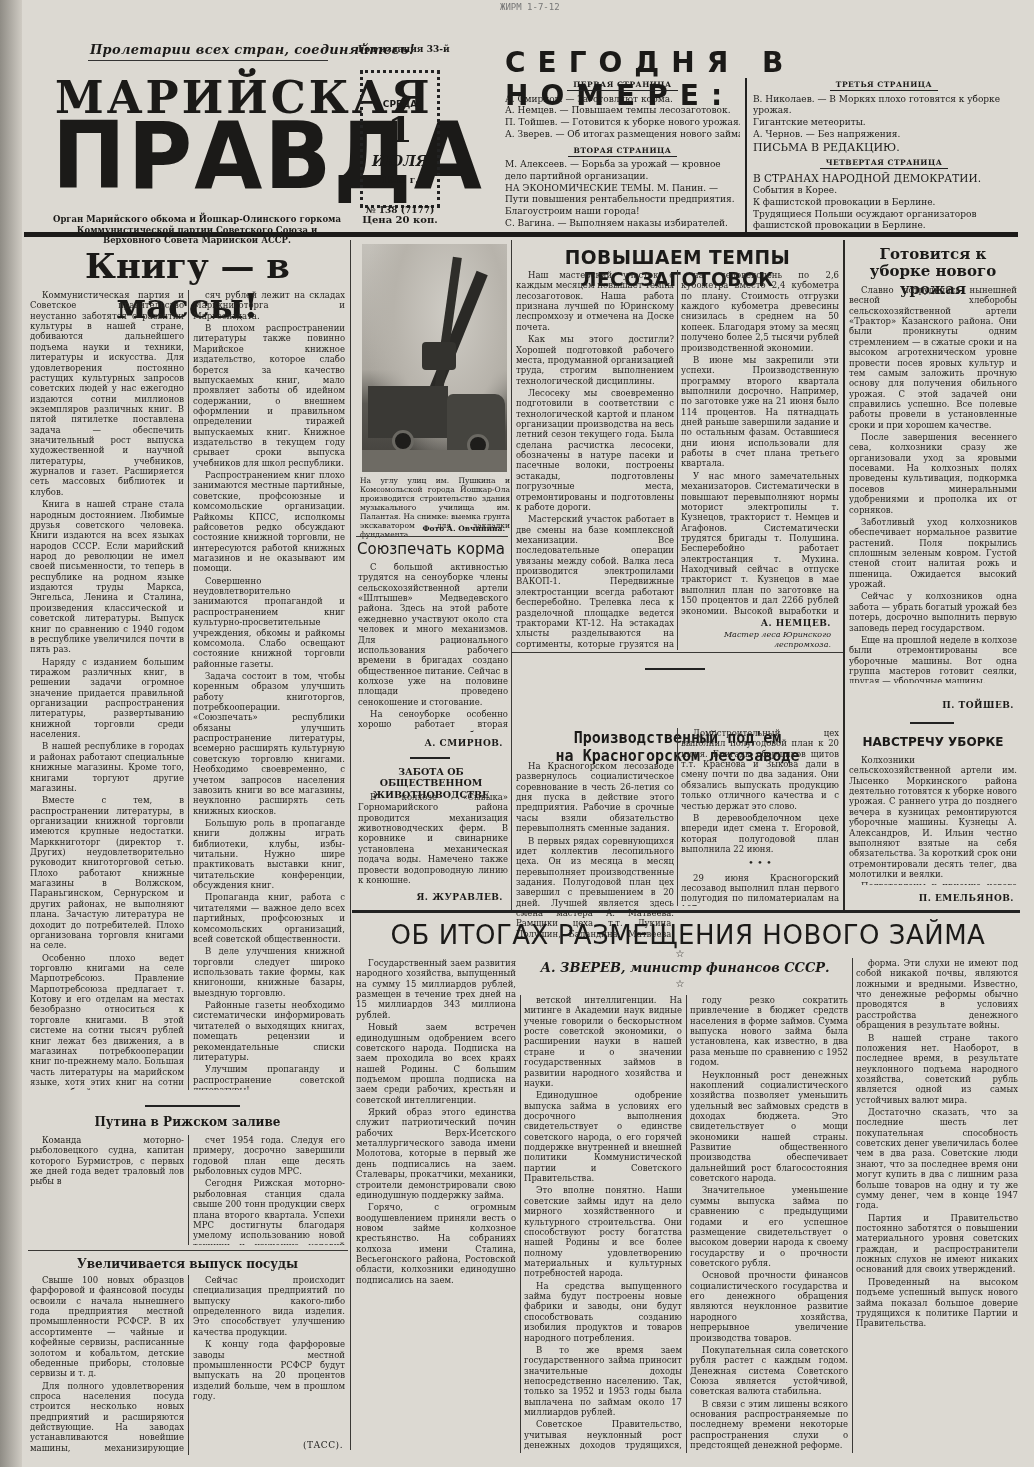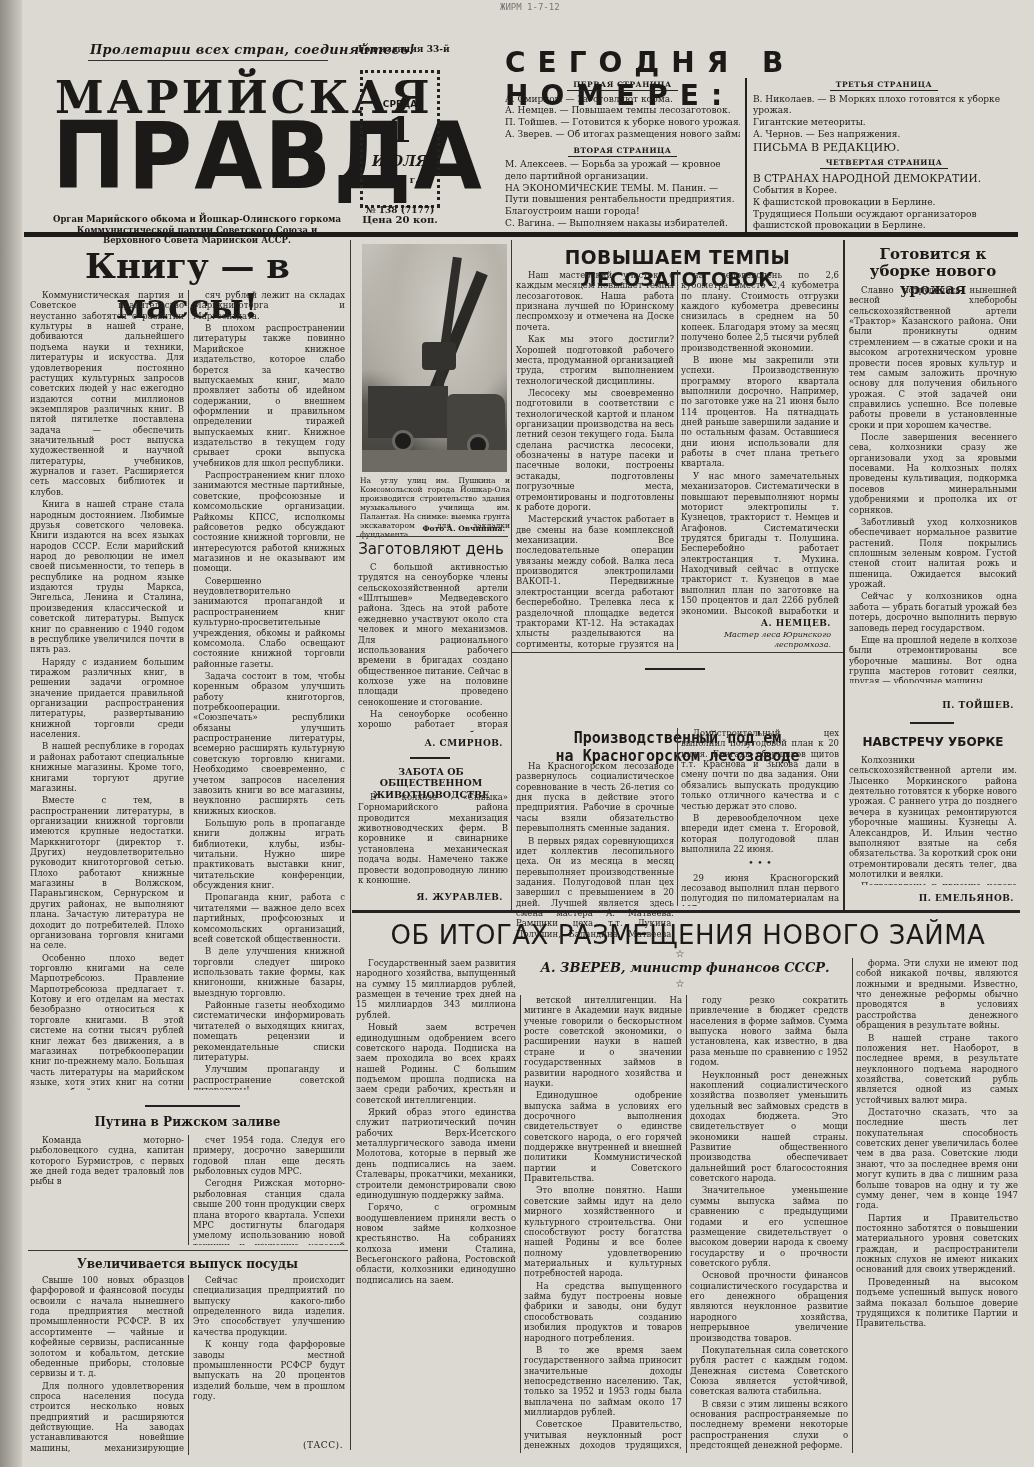--- a/index.html
+++ b/index.html
@@ -172,21 +172,21 @@
     <div class="body"></div>
       <div class="truck"></div>
     <div class="wheel" style="left:30px;top:186px"></div>
     <div class="wheel" style="left:105px;top:190px"></div>
     <div class="ground"></div>
   </div>
   <div class="caption">На углу улиц им. Пушкина и Комсомольской города Йошкар-Ола производится строительство здания музыкального училища им. Палантая. На снимке: выемка грунта экскаватором для закладки фундамента.</div>
   <div class="photo-credit">Фото А. Овчинина.</div>
   <div class="hrule" style="left:356px;top:536px;width:152px"></div>
 
-  <div class="headline h-feed">Заготовляют день</div>
+  <div class="headline h-feed">Союзпечать корма</div>
   <div class="col" style="left:358px;top:562px;width:150px;height:170px">
     <p>С большой активностью трудятся на сеноуборке члены сельскохозяйственной артели «Шлтышев» Медведевского района. Здесь на этой работе ежедневно участвуют около ста человек и много механизмов. Для рационального использования рабочего времени в бригадах создано общественное питание. Сейчас в колхозе уже на половине площади проведено сенокошение и стогование.</p>
     <p>На сеноуборке особенно хорошо работает вторая полеводческая бригада, руководимая А. Рыбаковым. Здесь все колхозники аккуратно выходят на работу и не делают прогулов без уважительных причин. Колхозники Н. Смирнова, А. Соколова, А. Сиротина ежедневно выполняют нормы до 130 процентов.</p>
   </div>
   <div class="byline" style="left:358px;top:738px;width:145px">А. СМИРНОВ.</div>
   <div class="short-rule" style="left:410px;top:757px;width:40px"></div>
 
   <div class="headline h-care">ЗАБОТА ОБ ОБЩЕСТВЕННОМ ЖИВОТНОВОДСТВЕ</div>
   <div class="col" style="left:358px;top:792px;width:150px;height:95px">
     <p>В колхозе «Сывыка» Горномарийского района проводится механизация животноводческих ферм. В коровнике и свинарнике установлена механическая подача воды. Намечено также провести водопроводную линию к конюшне.</p>

